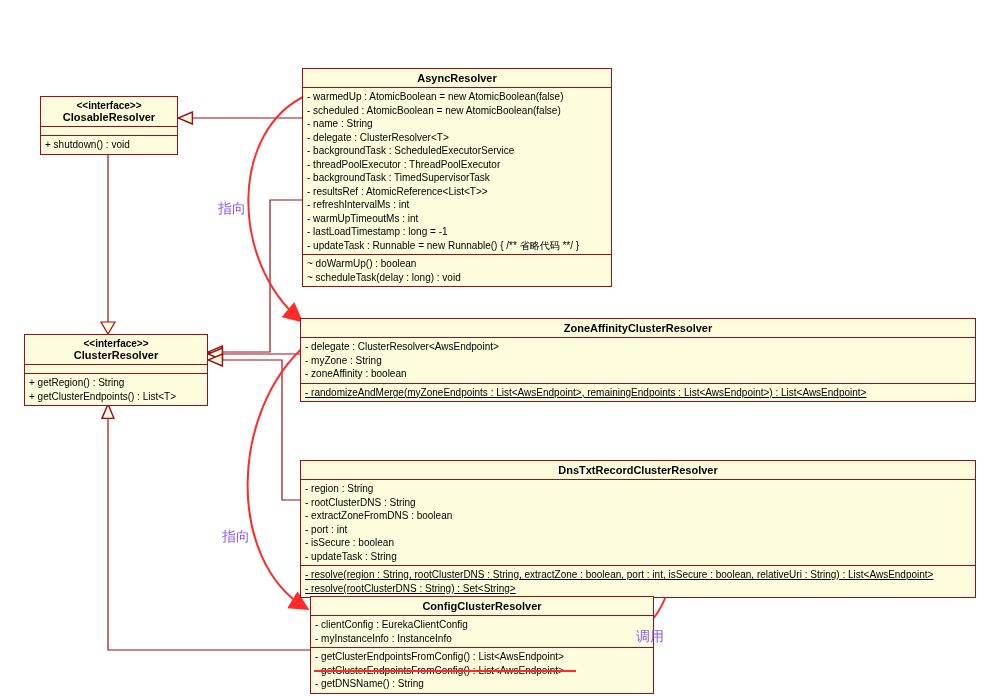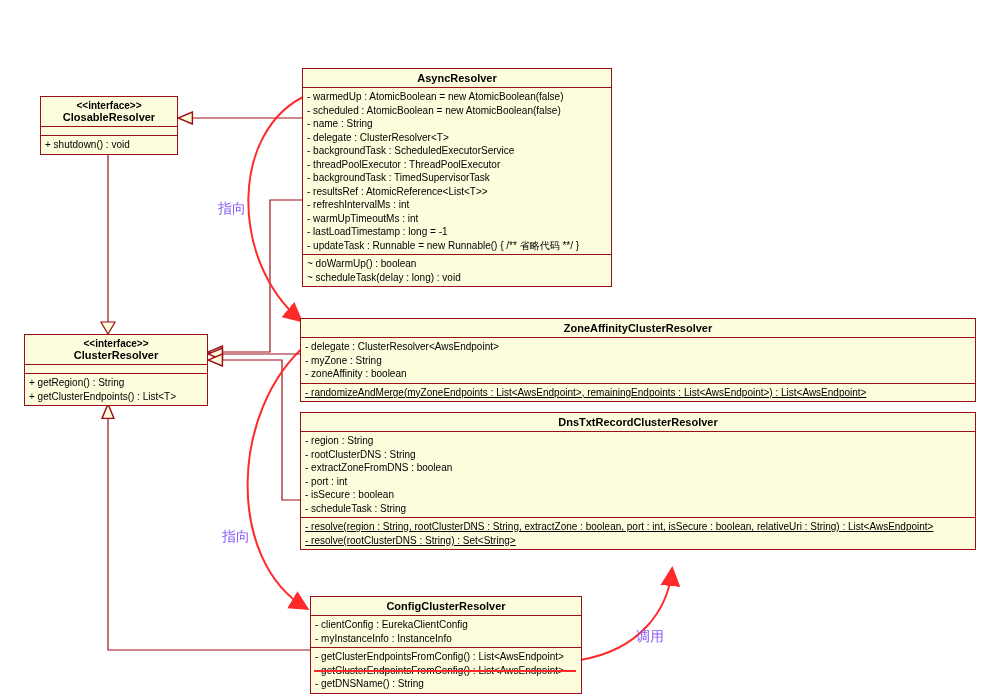--- a/index.html
+++ b/index.html
@@ -144,37 +144,37 @@
   <div class="uml-section">
     <div class="member">- delegate : ClusterResolver&lt;AwsEndpoint&gt;</div>
     <div class="member">- myZone : String</div>
     <div class="member">- zoneAffinity : boolean</div>
   </div>
   <div class="uml-section">
     <div class="member underlined">- randomizeAndMerge(myZoneEndpoints : List&lt;AwsEndpoint&gt;, remainingEndpoints : List&lt;AwsEndpoint&gt;) : List&lt;AwsEndpoint&gt;</div>
   </div>
 </div>
 
-<div class="uml-class" style="left:300px; top:412px; width:676px;">
+<div class="uml-class" style="left:300px; top:460px; width:676px;">
   <div class="uml-title">DnsTxtRecordClusterResolver</div>
   <div class="uml-section">
     <div class="member">- region : String</div>
     <div class="member">- rootClusterDNS : String</div>
     <div class="member">- extractZoneFromDNS : boolean</div>
     <div class="member">- port : int</div>
     <div class="member">- isSecure : boolean</div>
-    <div class="member">- scheduleTask : String</div>
+    <div class="member">- updateTask : String</div>
   </div>
   <div class="uml-section">
     <div class="member underlined">- resolve(region : String, rootClusterDNS : String, extractZone : boolean, port : int, isSecure : boolean, relativeUri : String) : List&lt;AwsEndpoint&gt;</div>
     <div class="member underlined">- resolve(rootClusterDNS : String) : Set&lt;String&gt;</div>
   </div>
 </div>
 
-<div class="uml-class" style="left:310px; top:596px; width:272px;">
+<div class="uml-class" style="left:310px; top:596px; width:344px;">
   <div class="uml-title">ConfigClusterResolver</div>
   <div class="uml-section">
     <div class="member">- clientConfig : EurekaClientConfig</div>
     <div class="member">- myInstanceInfo : InstanceInfo</div>
   </div>
   <div class="uml-section">
     <div class="member">- getClusterEndpointsFromConfig() : List&lt;AwsEndpoint&gt;</div>
     <div class="member">- getClusterEndpointsFromConfig() : List&lt;AwsEndpoint&gt;</div>
     <div class="member">- getDNSName() : String</div>
   </div>

